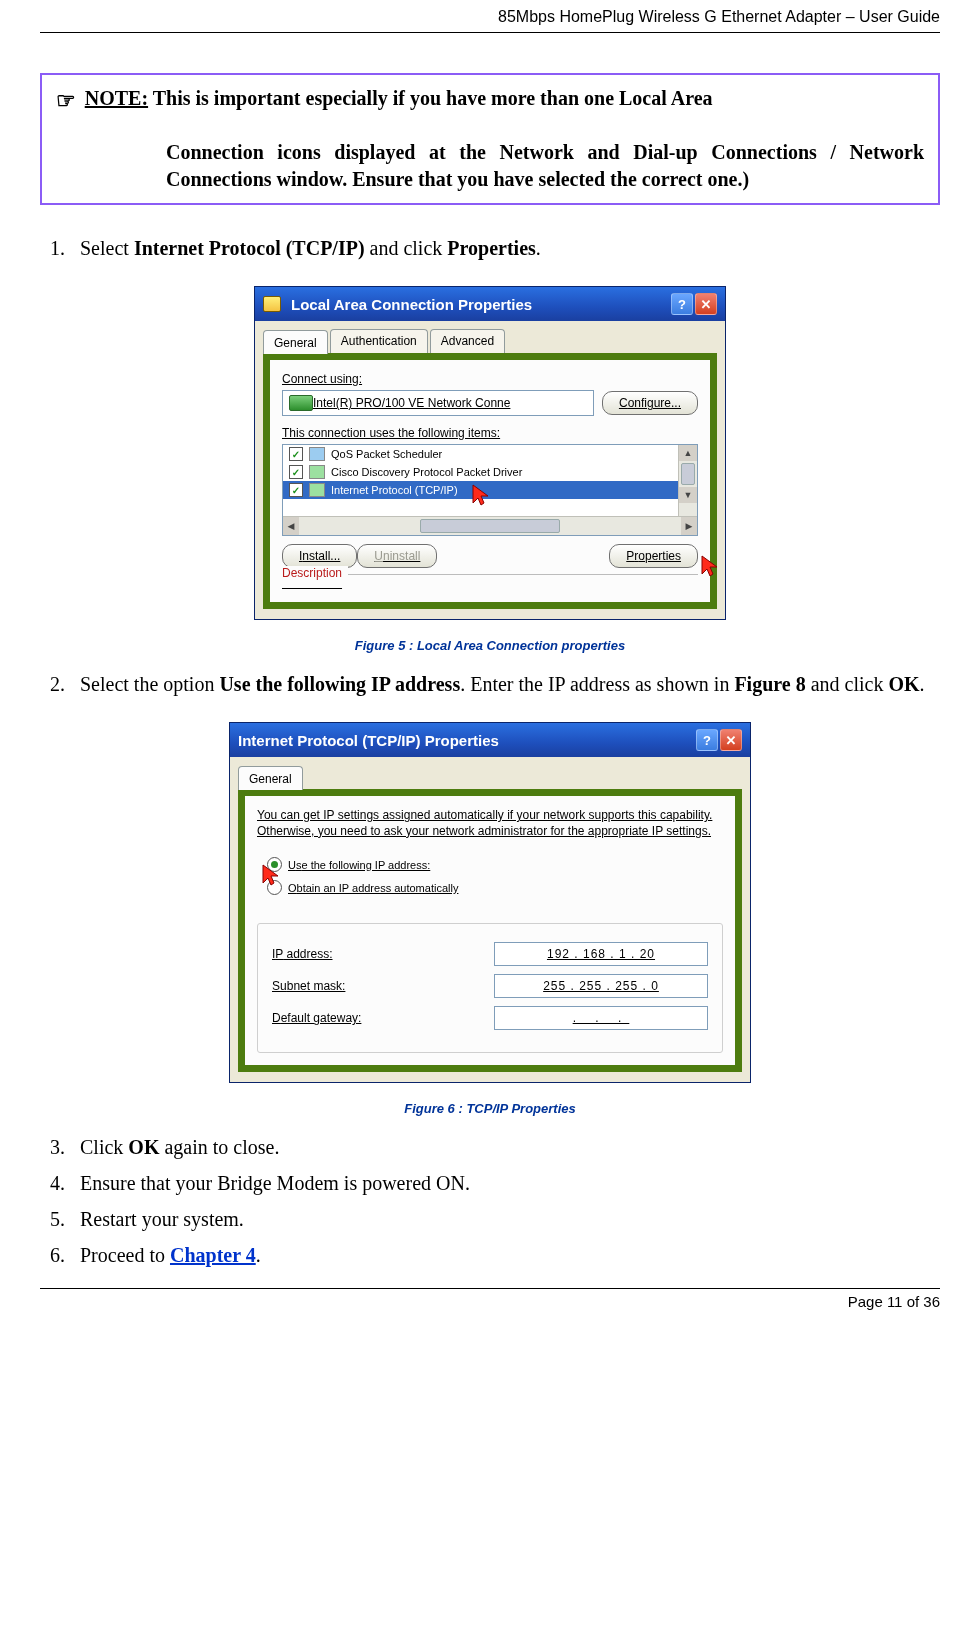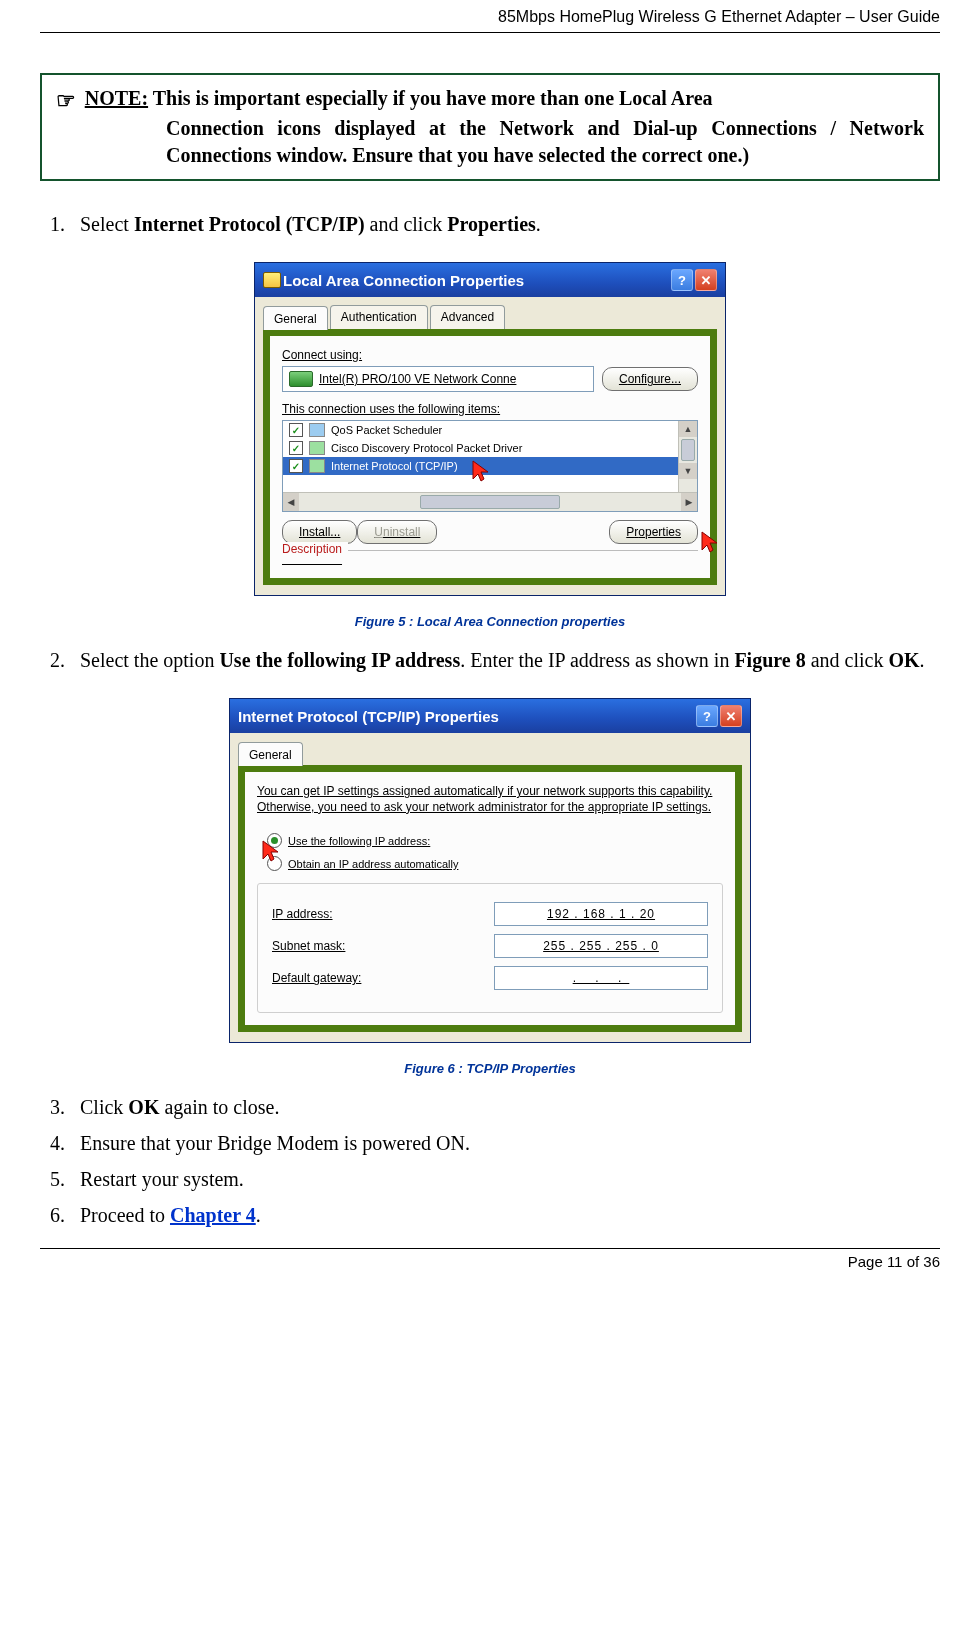--- a/index.html
+++ b/index.html
@@ -23,40 +23,41 @@
     border: none;
     border-top: 1px solid #000;
     margin: 6px 0 40px 0;
   }
   hr.bottomrule {
     border: none;
     border-top: 1px solid #000;
     margin: 20px 0 4px 0;
   }
   .note-box {
-    border: 2px solid #14532d;
+    border: 2px solid #8b5cf6;
     padding: 10px 14px;
     margin: 0 0 30px 0;
     line-height: 1.35;
     font-weight: bold;
     font-size: 20px;
     text-align: justify;
   }
   .note-hand {
     font-size: 22px;
     vertical-align: middle;
     display: inline-block;
     margin-right: 4px;
   }
   .note-label {
     text-decoration: underline;
   }
   .note-body-indent {
     display: block;
     padding-left: 110px;
+    margin-top: 24px;
   }
   ol.steps {
     padding-left: 30px;
     margin: 0;
   }
   ol.steps > li {
     padding-left: 10px;
     margin-bottom: 10px;
     font-size: 20px;
     line-height: 1.3;
@@ -93,21 +94,21 @@
     font-weight: bold;
     font-size: 15px;
     padding: 6px 8px;
     display: flex;
     align-items: center;
     justify-content: space-between;
   }
   .titlebar .left {
     display: flex;
     align-items: center;
-    gap: 2px;
+    gap: 10px;
   }
   .tb-icon {
     width: 16px; height: 14px;
     background: linear-gradient(#fff07a,#f5c342);
     border: 1px solid #7a5b00;
     border-radius: 2px;
   }
   .tb-btns { display:flex; gap:2px; }
   .tb-btn {
     width: 20px; height: 20px; font-size: 13px; font-weight:bold;
@@ -147,21 +148,20 @@
   .label { font-size: 12px; display:block; margin-bottom:4px; }
   .field-row { display:flex; gap:8px; align-items:center; margin-bottom:10px; }
   .textfield {
     background:#fff;
     border:1px solid #7f9db9;
     padding:4px 6px;
     font-size:12px;
     flex:1;
     display:flex;
     align-items:center;
-    gap:6px;
   }
   .nic-icon {
     width: 22px; height: 14px;
     background: linear-gradient(#7bcf7b,#2d8f2d);
     border: 1px solid #2a6a2a; border-radius:2px;
   }
   .xp-btn {
     border:1px solid #707070;
     border-radius:10px;
     background: linear-gradient(#fff,#e3e3d6);
@@ -241,21 +241,21 @@
     display:flex; justify-content:space-between; align-items:center; margin:8px 0;
   }
   .ip-row .lbl{ font-size:12px; flex:1; }
   .ipinput{
     width:200px; border:1px solid #7f9db9; background:#fff; padding:4px 6px;
     font-family: Tahoma, Arial, sans-serif; font-size:12px; letter-spacing: 1px;
     text-align:center;
   }
   .ipinput.empty { color:#000; letter-spacing: 8px; }
   .group {
-    border:1px solid #cfcfcf; border-radius:3px; padding:10px 14px 14px 14px; margin-top:8px;
+    border:1px solid #cfcfcf; border-radius:3px; padding:10px 14px 14px 14px; margin-top:24px;
   }
   .chapter-link { color:#0033cc; text-decoration: underline; font-weight:bold; }
   .u { text-decoration: underline; }
   .pagefoot {
     text-align: right;
     font-family: Arial, Helvetica, sans-serif;
     font-size: 15px;
     padding-bottom: 8px;
   }
 </style>

